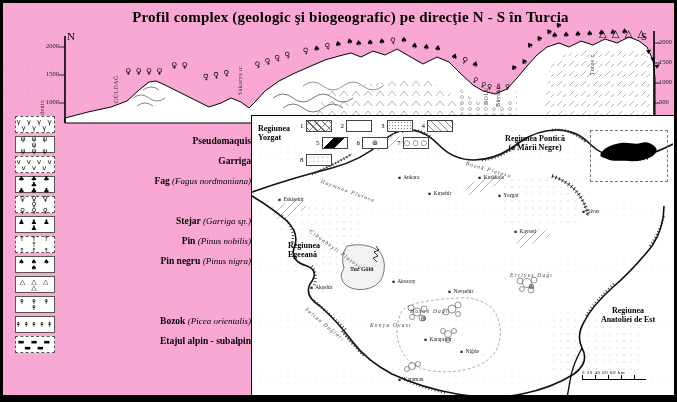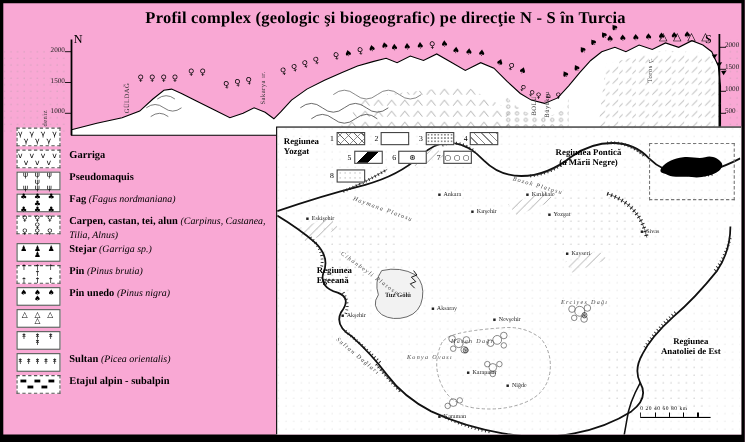--- a/index.html
+++ b/index.html
@@ -13,21 +13,21 @@
   .profile svg{position:absolute;left:0;top:0;}
   .axisN{position:absolute;left:64px;top:2px;font-size:11px;}
   .axisS{position:absolute;left:638px;top:2px;font-size:11px;}
   .tickl{position:absolute;left:28px;width:28px;text-align:right;font-size:6.5px;color:#222;}
   .tickr{position:absolute;left:656px;width:24px;text-align:left;font-size:6.5px;color:#222;}
   .vlab{position:absolute;font-size:6px;letter-spacing:.4px;color:#333;white-space:nowrap;
         transform:rotate(-90deg);transform-origin:0 0;}
   .tband{position:absolute;font-family:"DejaVu Sans",sans-serif;color:#000;white-space:nowrap;letter-spacing:1px;}
   
   .veg{position:absolute;left:12px;top:113px;width:236px;}
-  .leg-item{display:flex;gap:8px;margin-bottom:3px;align-items:flex-start;}
+  .leg-item{display:flex;gap:8px;margin-bottom:3px;align-items:flex-start;justify-content:space-between;}
   .leg-sym{flex:none;width:40px;height:17px;border:1px solid #555;box-sizing:border-box;
            display:flex;align-items:center;justify-content:center;background:#fff;}
   .leg-sym.dashed{border-style:dashed;}
   .leg-sym span{white-space:pre-line;font:7px/6px "DejaVu Sans",sans-serif;letter-spacing:2px;text-align:center;}
   .leg-txt{font-size:9px;line-height:1.13;}
   .leg-txt b{font-size:9.5px;}
   .leg-txt i{font-size:9px;}
   
   .map{position:absolute;left:248px;top:112px;width:424px;height:285px;background:#fff;
        border:1.5px solid #000;box-sizing:border-box;z-index:5;}
@@ -143,81 +143,80 @@
   </div>
 
   <div class="veg" id="veg-legend">
       <div class="leg-item">
         <div class="leg-sym dashed">
           <span>γ γ γ γ
 γ γ γ</span>
         </div>
       </div>
       <div class="leg-item">
+        <div class="leg-sym">
+          <span>ψ ψ ψ ψ
+ψ ψ ψ</span>
+        </div>
+        <div class="leg-txt"><b>Pseudomaquis</b></div>
+      </div>
+      <div class="leg-item">
         <div class="leg-sym dashed">
           <span>v v v v
 v v v</span>
         </div>
         <div class="leg-txt"><b>Garriga</b></div>
       </div>
       <div class="leg-item">
         <div class="leg-sym">
-          <span>ψ ψ ψ ψ
-ψ ψ ψ</span>
-        </div>
-        <div class="leg-txt"><b>Pseudomaquis</b></div>
-      </div>
-      <div class="leg-item">
-        <div class="leg-sym">
           <span>♣ ♣ ♣ ♣
 ♣ ♣ ♣</span>
         </div>
         <div class="leg-txt"><b>Fag </b><i>(Fagus nordmaniana)</i></div>
       </div>
       <div class="leg-item">
         <div class="leg-sym dashed">
           <span>♀ ♀ ♀ ♀
 ♀ ♀ ♀</span>
         </div>
-        <div class="leg-txt"><b>Carpen, castan, tei, alun </b><i>(Carpinus, Castanea, Tilia, Alnus)</i></div>
       </div>
       <div class="leg-item">
         <div class="leg-sym">
           <span>♟ ♟ ♟ ♟</span>
         </div>
         <div class="leg-txt"><b>Stejar </b><i>(Garriga sp.)</i></div>
       </div>
       <div class="leg-item">
         <div class="leg-sym dashed">
           <span>↑ ↑ ↑ ↑
 ↑ ↑ ↑</span>
         </div>
-        <div class="leg-txt"><b>Pin </b><i>(Pinus brutia)</i></div>
+        <div class="leg-txt"><b>Pin </b><i>(Pinus nobilis)</i></div>
       </div>
       <div class="leg-item">
         <div class="leg-sym">
           <span>♠ ♠ ♠ ♠</span>
         </div>
-        <div class="leg-txt"><b>Pin unedo </b><i>(Pinus nigra)</i></div>
+        <div class="leg-txt"><b>Pin negru </b><i>(Pinus nigra)</i></div>
       </div>
       <div class="leg-item">
         <div class="leg-sym">
           <span>△ △ △ △</span>
         </div>
       </div>
       <div class="leg-item">
         <div class="leg-sym">
           <span>↟ ↟ ↟ ↟</span>
         </div>
       </div>
       <div class="leg-item">
         <div class="leg-sym">
           <span>↟↟↟↟↟</span>
         </div>
-        <div class="leg-txt"><b>Sultan </b><i>(Picea orientalis)</i></div>
+        <div class="leg-txt"><b>Bozok </b><i>(Picea orientalis)</i></div>
       </div>
       <div class="leg-item">
         <div class="leg-sym dashed">
           <span>▬ ▬ ▬
 ▬ ▬</span>
         </div>
         <div class="leg-txt"><b>Etajul alpin - subalpin</b></div>
       </div>
     </div>
 

